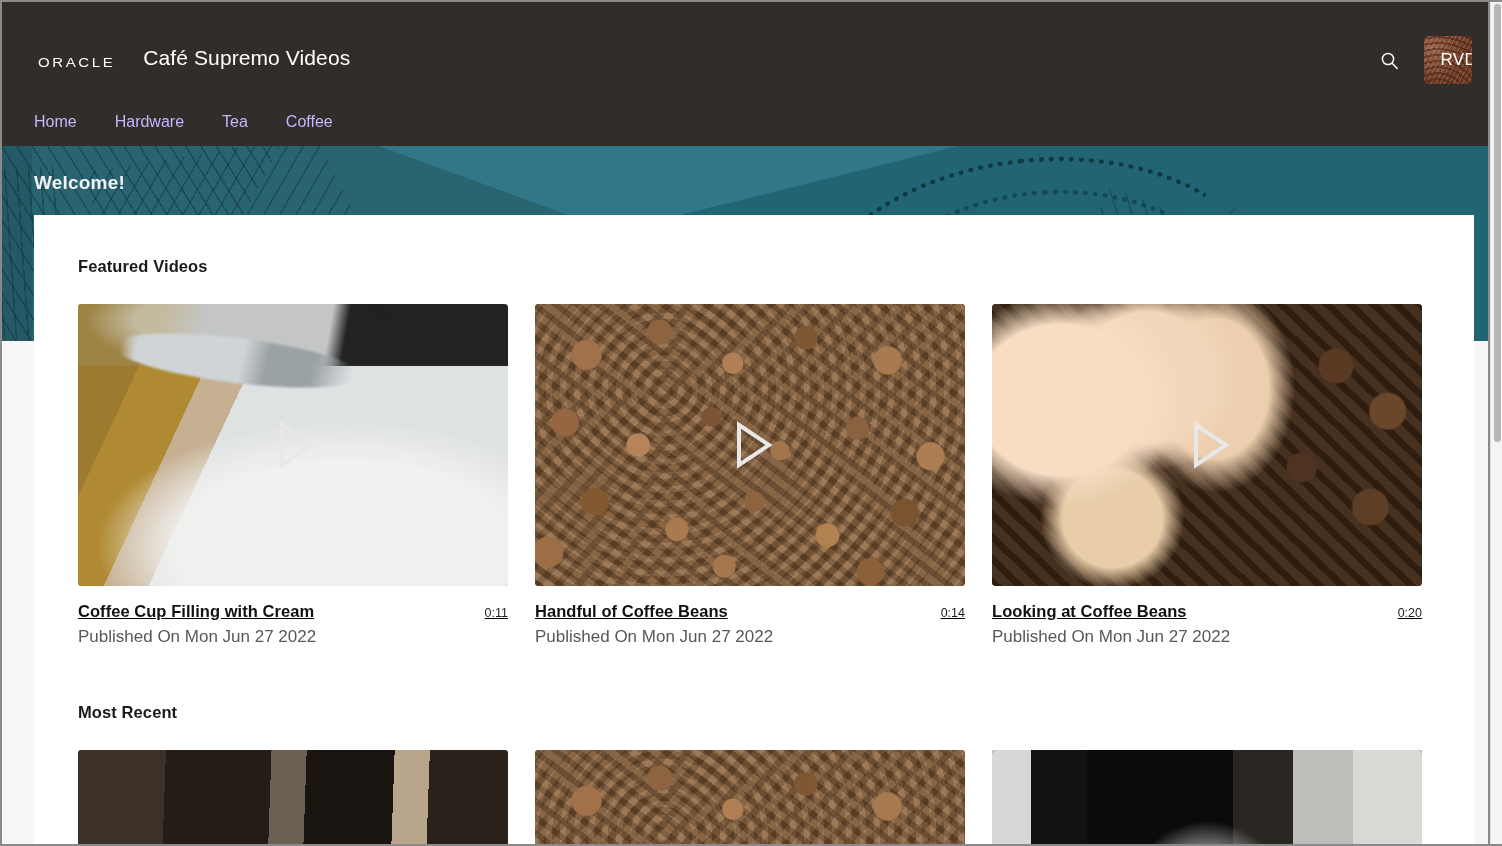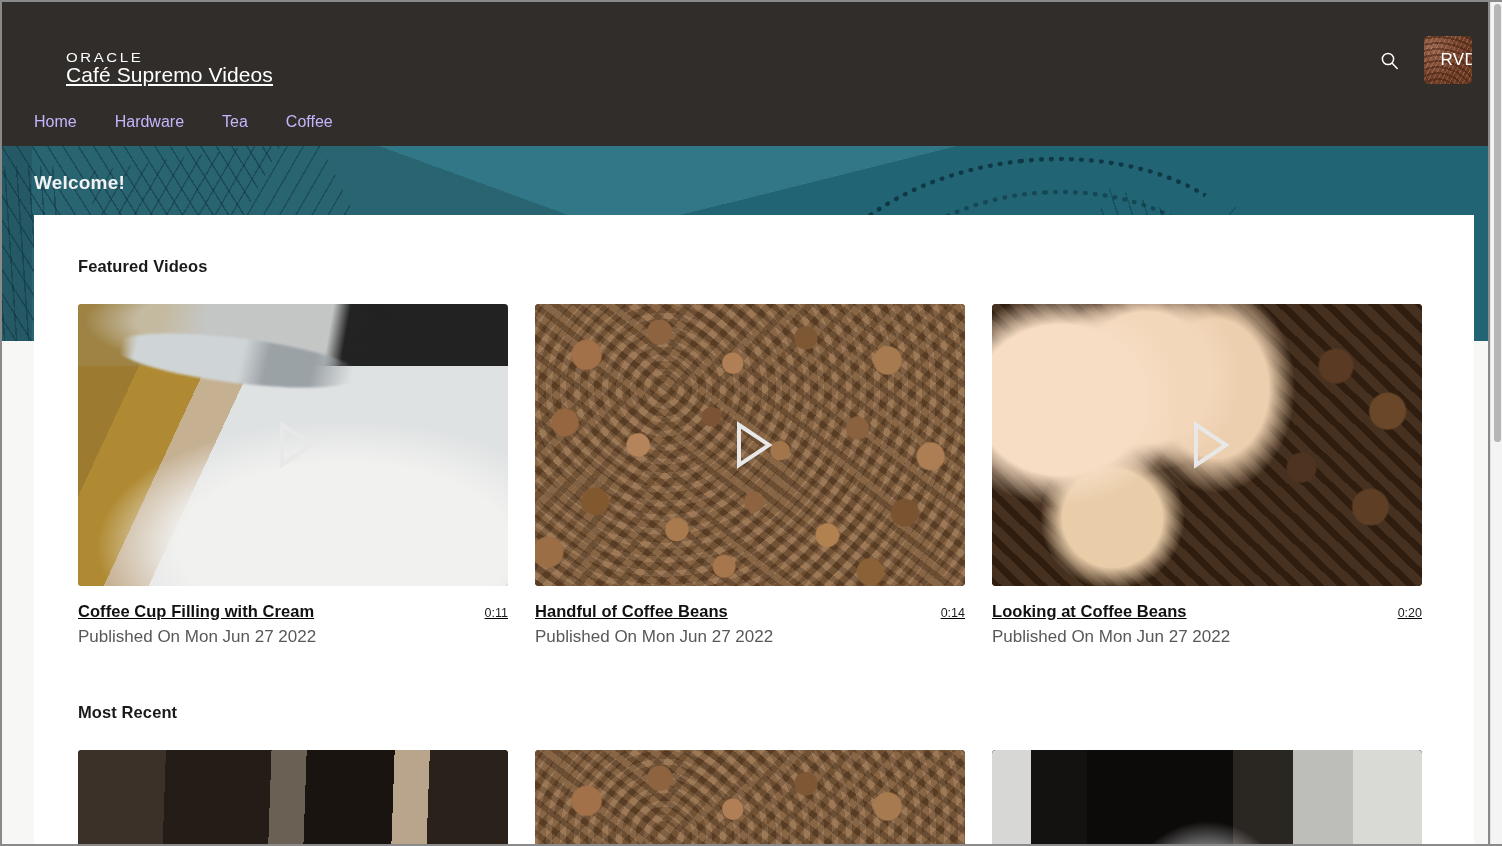--- a/index.html
+++ b/index.html
@@ -35,40 +35,38 @@
   #header-top {
     position: relative;
     height: 96px;
   }
   .brand-block {
     position: absolute;
     left: 36px;
     top: 44px;
     display: flex;
     align-items: baseline;
-    flex-direction: column;
   }
   .oracle-logo {
     font-family: "Liberation Sans", sans-serif;
     color: #ffffff;
     font-size: 15px;
     font-weight: 400;
     letter-spacing: 2.6px;
     transform: scaleY(0.82);
     transform-origin: left bottom;
     position: relative;
     top: 1px;
   }
   .app-title {
     color: #ffffff;
     font-size: 21px;
     font-weight: 400;
     margin-left: 28px;
     letter-spacing: 0.1px;
-    text-decoration: underline;
   }
 
   .header-actions {
     position: absolute;
     right: 22px;
     top: 34px;
     display: flex;
     align-items: center;
     gap: 18px;
   }

